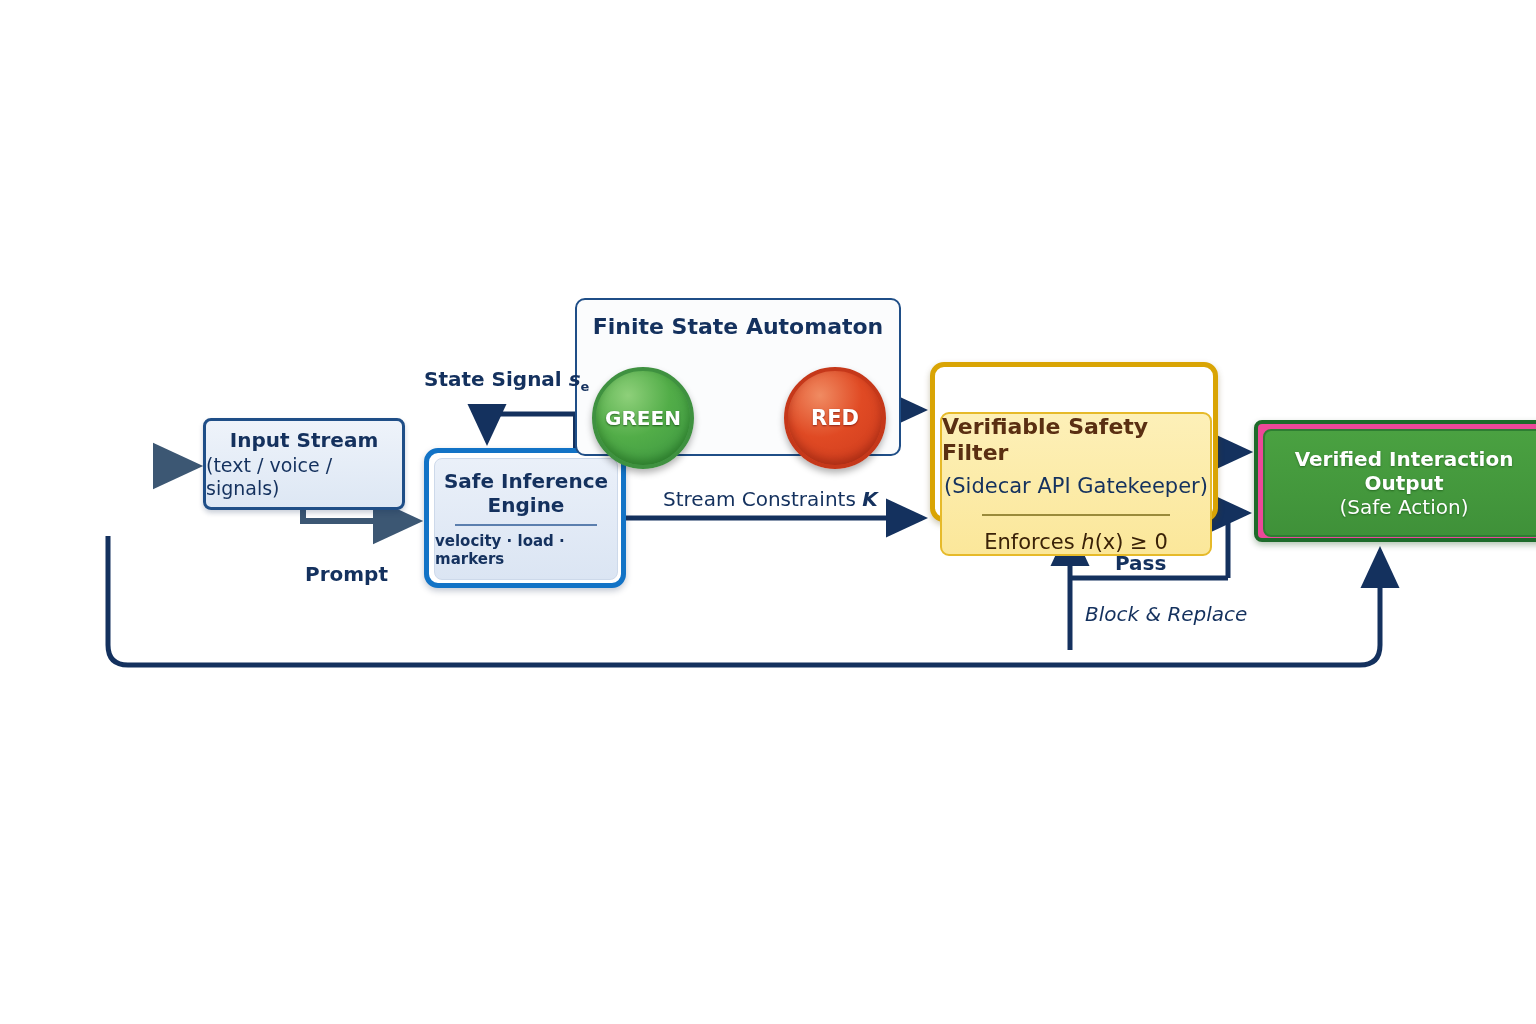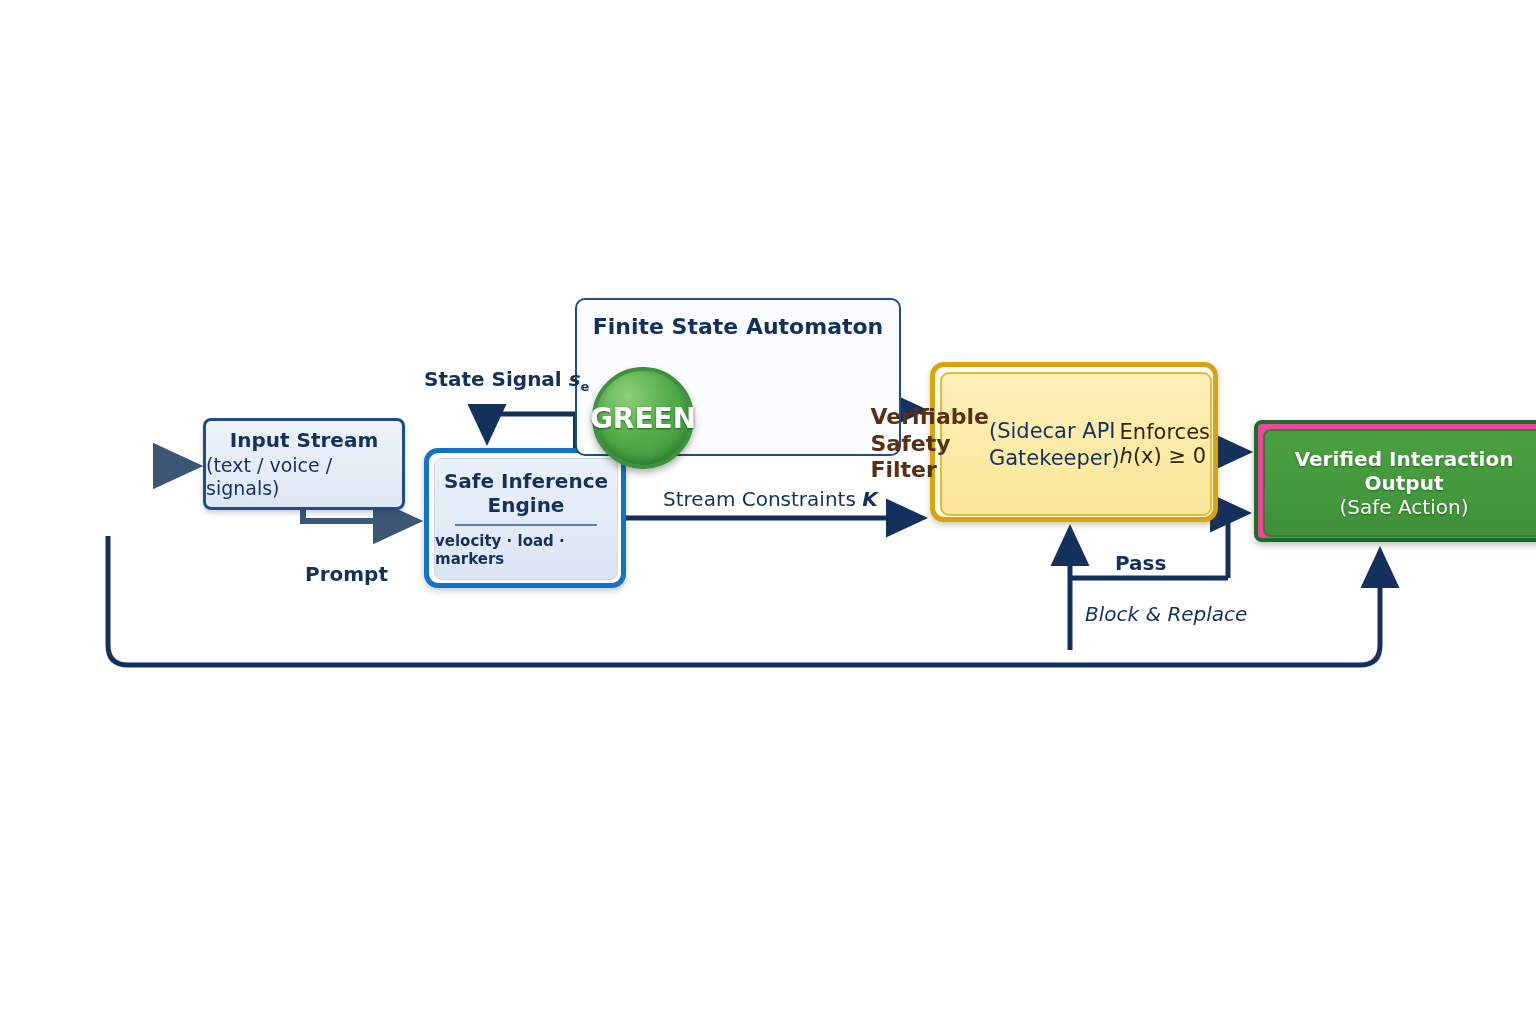--- a/index.html
+++ b/index.html
@@ -44,40 +44,40 @@
         background:#fbfcfd;border:2px solid #1f4e87;}
   #fsa .title{position:absolute;top:14px;left:0;width:100%;text-align:center;
         font-size:22px;font-weight:bold;color:#14315e;}
 
   .coin{position:absolute;border-radius:50%;display:flex;align-items:center;
         justify-content:center;font-weight:bold;}
   #coin-green{left:592px;top:367px;width:94px;height:94px;
         background:radial-gradient(circle at 34% 26%,#8ed07a 0%,#52ad48 45%,#3a9440 100%);
         border:4px solid #3f9140;
         box-shadow:inset 0 -5px 10px rgba(0,60,0,.35),0 4px 7px rgba(0,0,0,.3);}
-  #coin-green .lbl{font-size:28px;color:#ffffff;text-shadow:0 1px 2px rgba(0,50,0,.65);}
+  #coin-green .lbl{font-size:20px;color:#ffffff;text-shadow:0 1px 2px rgba(0,50,0,.65);}
   #coin-amber{left:688px;top:367px;width:94px;height:94px;
         background:radial-gradient(circle at 34% 26%,#ffe48a 0%,#fccf28 45%,#f2bc12 100%);
         border:4px solid #e8ab10;
         box-shadow:inset 0 -5px 10px rgba(120,80,0,.32),0 4px 7px rgba(0,0,0,.3);}
   #coin-amber .lbl{font-size:20px;color:#111111;}
   #coin-red{left:784px;top:367px;width:94px;height:94px;
         background:radial-gradient(circle at 34% 26%,#f08b62 0%,#e04a24 45%,#cc3a1c 100%);
         border:4px solid #c5381a;
         box-shadow:inset 0 -5px 10px rgba(90,10,0,.35),0 4px 7px rgba(0,0,0,.3);}
   #coin-red .lbl{font-size:21px;color:#ffffff;text-shadow:0 1px 2px rgba(90,0,0,.6);}
 
   
   #filter{left:930px;top:362px;width:288px;height:160px;border-radius:14px;
         background:#ffffff;border:5px solid #d9a404;padding:5px;
         box-shadow:0 3px 6px rgba(90,70,0,.3);}
   #filter .inner{width:100%;height:100%;border-radius:9px;
         background:linear-gradient(180deg,#fdf0b8 0%,#fbe79a 100%);
         border:2px solid #e6ba2a;
-        display:flex;flex-direction:row;align-items:center;justify-content:flex-end;}
+        display:flex;flex-direction:column;align-items:center;justify-content:space-between;margin-top:40px;}
   #filter .t1{font-size:22px;font-weight:bold;color:#5a2f12;line-height:1.2;}
   #filter .t2{font-size:21px;color:#14315e;line-height:1.25;margin-top:1px;}
   #filter .rule{width:70%;height:2px;background:#9a8a3a;margin:9px 0 8px;}
   #filter .t3{font-size:21px;color:#3a2208;}
   #filter .t3 i{font-style:italic;}
 
   
   #output{left:1254px;top:420px;width:296px;height:122px;border-radius:8px;
         background:#ec4899;border:4px solid #1d6b2a;padding:5px;
         box-shadow:0 3px 6px rgba(0,60,0,.3);}
@@ -153,20 +153,23 @@
     </div>
   </div>
 
   <div class="node" id="fsa">
     <div class="title">Finite State Automaton</div>
   </div>
 
   <div class="coin" id="coin-green">
     <span class="lbl">GREEN</span>
   </div>
+  <div class="coin" id="coin-red">
+    <span class="lbl">RED</span>
+  </div>
 
   <div class="node" id="filter">
     <div class="inner">
       <div class="t1">Verifiable Safety Filter</div>
       <div class="t2">(Sidecar API Gatekeeper)</div>
       <div class="rule"></div>
       <div class="t3"><span>Enforces </span><i>h</i><span>(x) ≥ 0</span></div>
     </div>
   </div>
 

